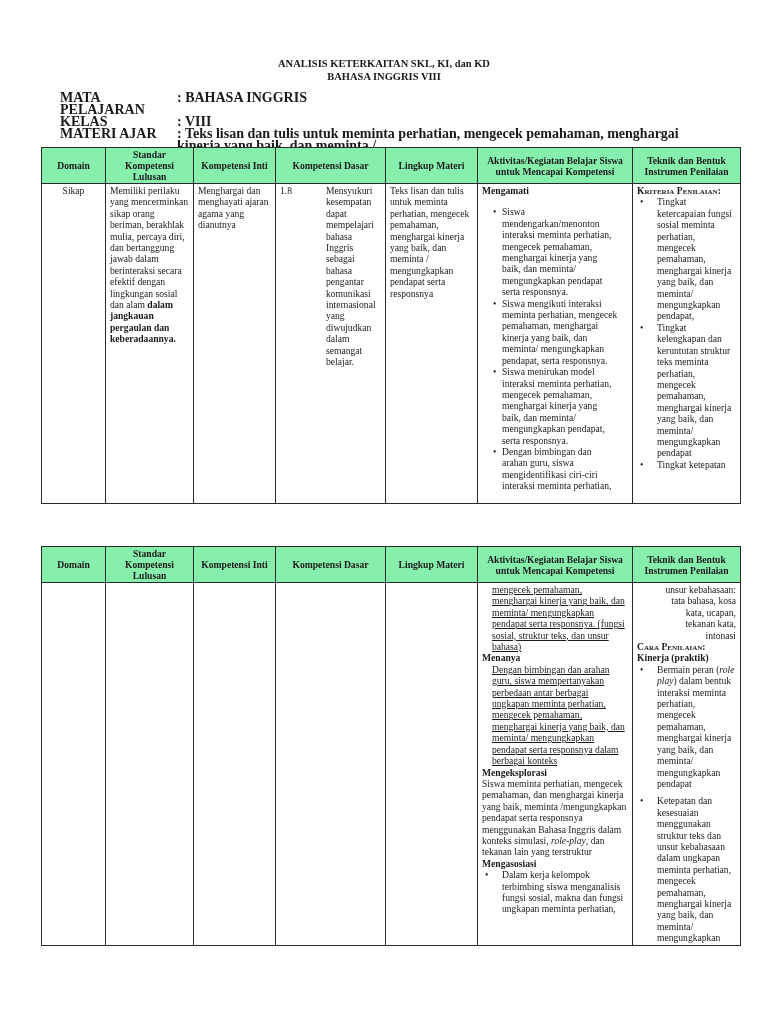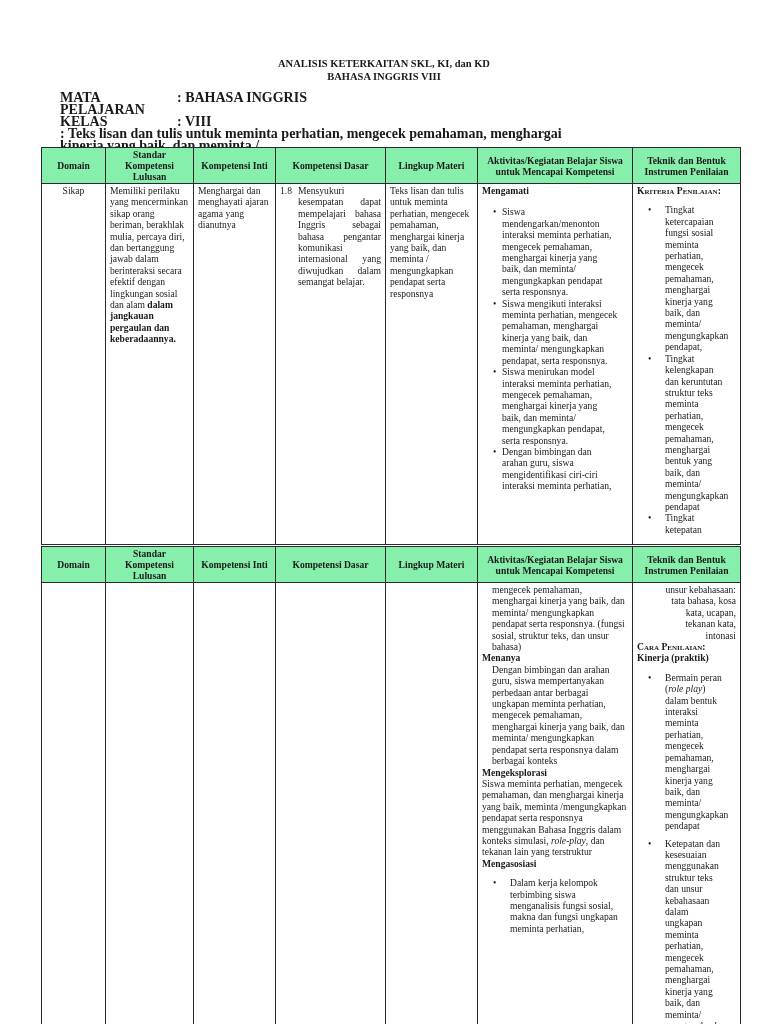--- a/index.html
+++ b/index.html
@@ -23,30 +23,30 @@
     table.grid th, table.grid td {
       border: 1.3px solid #2a2a2a; vertical-align: top; padding: 1px 4px;
     }
     table.grid th {
       background: #86efac; font-weight: bold; text-align: center; vertical-align: middle;
       font-size: 9.6px; line-height: 11px; padding: 0 3px;
     }
     td.center { text-align: center; }
     .kd { display: flex; }
     .kd .num { width: 18px; flex: none; }
-    .kd .txt { text-align: justify; flex: 1; }
+    .kd .txt { text-align: justify; flex: 1; margin-left: 28px; }
     .section-h { font-weight: bold; }
     .smallcaps { font-variant: small-caps; font-weight: bold; }
     ul.b { margin: 10px; padding-left: 10px; list-style: none; }
     ul.b li { position: relative; }
     ul.b li::before { content: "\2022"; position: absolute; left: -9px; }
-    ul.t { margin: 8px; padding-left: 20px; list-style: none; }
+    ul.t { margin: 0; padding-left: 20px; list-style: none; }
     ul.t li { position: relative; }
     ul.t li::before { content: "\2022"; position: absolute; left: -17px; }
-    .indent { padding-left: 10px; }
+    .indent { padding-left: 10px; text-decoration: underline; }
     .indent2 { padding-left: 20px; text-align: right; }
     em { font-style: italic; }
   </style>
 </head>
 <body>
 
 <div class="title" style="top:57px;">
   <div>ANALISIS KETERKAITAN SKL, KI, dan KD</div>
   <div>BAHASA INGGRIS VIII</div>
 </div>
@@ -54,20 +54,21 @@
 <div class="meta" style="top:92px;">
   <div class="row">
     <span class="k">MATA PELAJARAN</span>
     <span class="v">: BAHASA INGGRIS</span>
   </div>
   <div class="row">
     <span class="k">KELAS</span>
     <span class="v">: VIII</span>
   </div>
   <div class="row">
+    <span class="k">MATERI  AJAR</span>
     <span class="v">
       <span>: Teks lisan dan tulis untuk meminta perhatian, mengecek pemahaman, menghargai kinerja yang baik, dan meminta /</span><br>
       <span style="padding-left:4px">mengungkapkan pendapat serta responsnya</span>
     </span>
   </div>
 </div>
 
 <table class="grid" style="top:147px;">
   <colgroup>
     <col style="width:64px">
@@ -109,21 +110,21 @@
           <li>Siswa mendengarkan/menonton interaksi meminta perhatian, mengecek pemahaman, menghargai kinerja yang baik, dan meminta/ mengungkapkan pendapat serta responsnya.</li>
           <li>Siswa mengikuti interaksi meminta perhatian, mengecek pemahaman, menghargai kinerja yang baik, dan meminta/ mengungkapkan pendapat, serta responsnya.</li>
           <li>Siswa menirukan model interaksi meminta perhatian, mengecek pemahaman,  menghargai kinerja yang baik, dan meminta/ mengungkapkan pendapat, serta responsnya.</li>
           <li>Dengan bimbingan dan arahan guru, siswa mengidentifikasi ciri-ciri interaksi meminta perhatian,</li>
         </ul>
       </td>
       <td>
         <div class="smallcaps">Kriteria Penilaian:</div>
         <ul class="t">
           <li>Tingkat ketercapaian fungsi sosial meminta perhatian, mengecek pemahaman, menghargai kinerja yang baik, dan meminta/ mengungkapkan pendapat,</li>
-          <li>Tingkat kelengkapan dan keruntutan struktur teks meminta perhatian, mengecek pemahaman, menghargai bentuk yang baik, dan meminta/ mengungkapkan pendapat</li>
+          <li>Tingkat kelengkapan dan keruntutan struktur teks meminta perhatian, mengecek pemahaman, menghargai kinerja yang baik, dan meminta/ mengungkapkan pendapat</li>
           <li>Tingkat ketepatan</li>
         </ul>
       </td>
     </tr>
   </tbody>
 </table>
 
 <table class="grid" style="top:546px;">
   <colgroup>
     <col style="width:64px">

